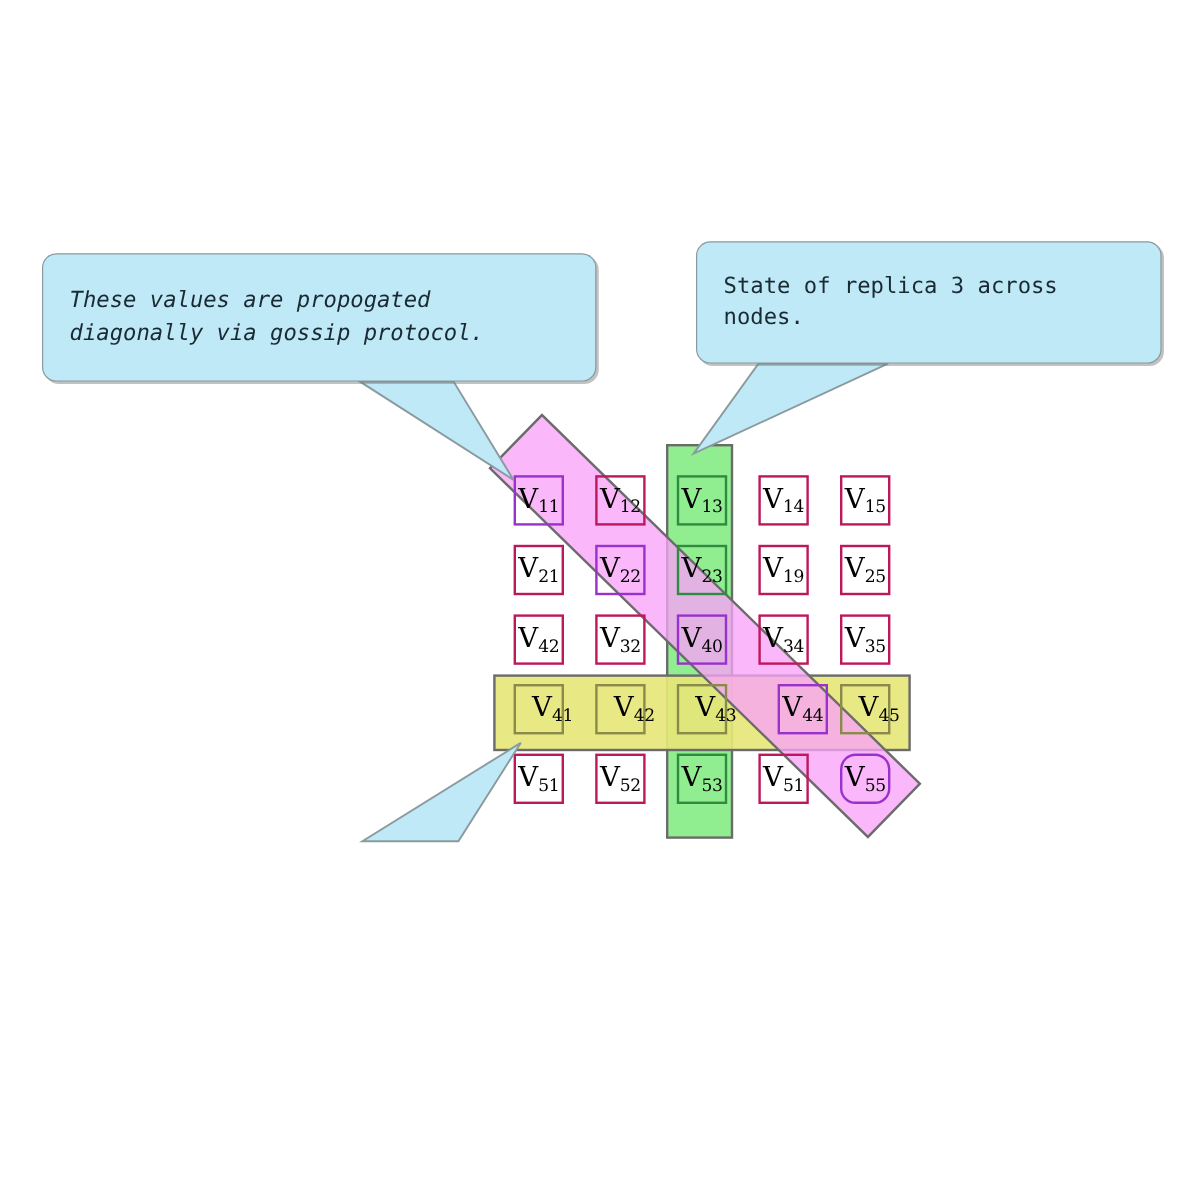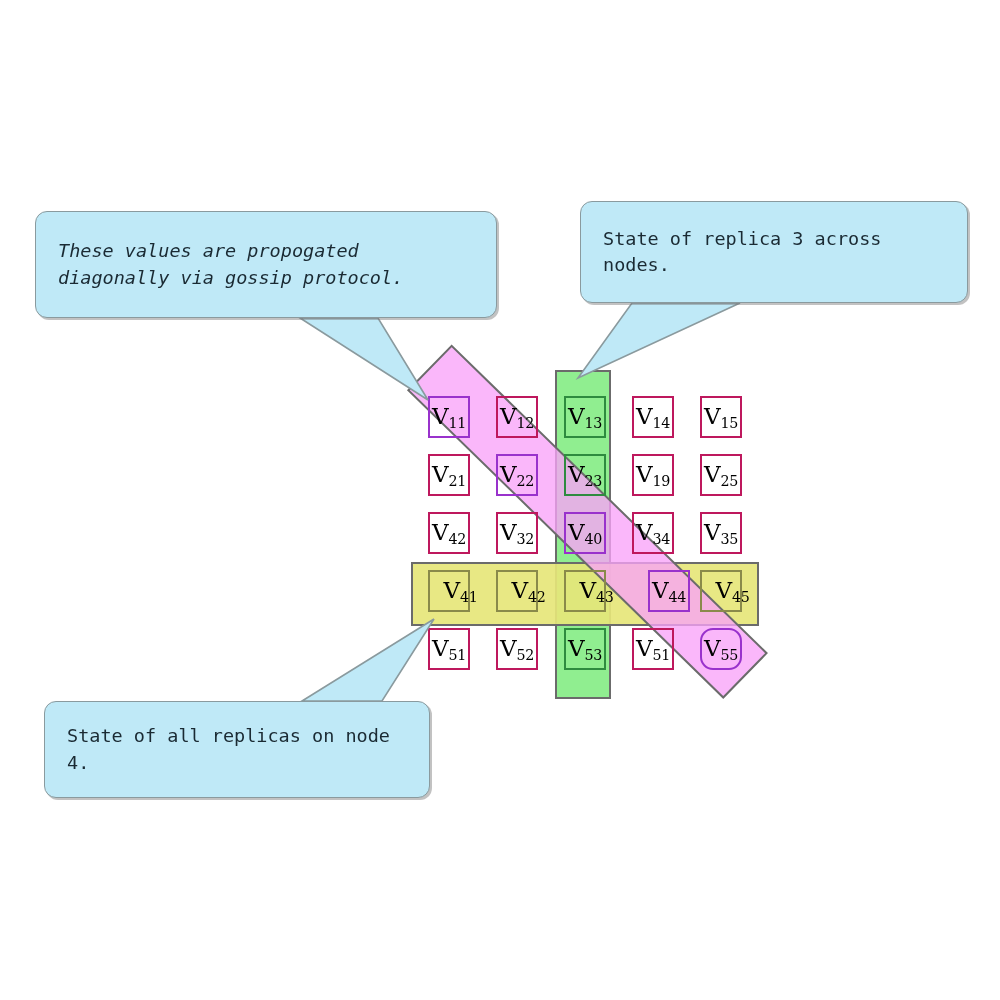--- a/index.html
+++ b/index.html
@@ -201,17 +201,14 @@
 
   <div class="callout" id="callout-gossip">
     <span class="callout-text">These values are propogated
 diagonally via gossip protocol.</span>
   </div>
 
   <div class="callout" id="callout-replica3">
     <span class="callout-text">State of replica 3 across nodes.</span>
   </div>
 
-  <div class="callout" id="callout-node4">
-    <span class="callout-text">State of all replicas on node 4.</span>
-  </div>
 
 </div>
 
 </body></html>

